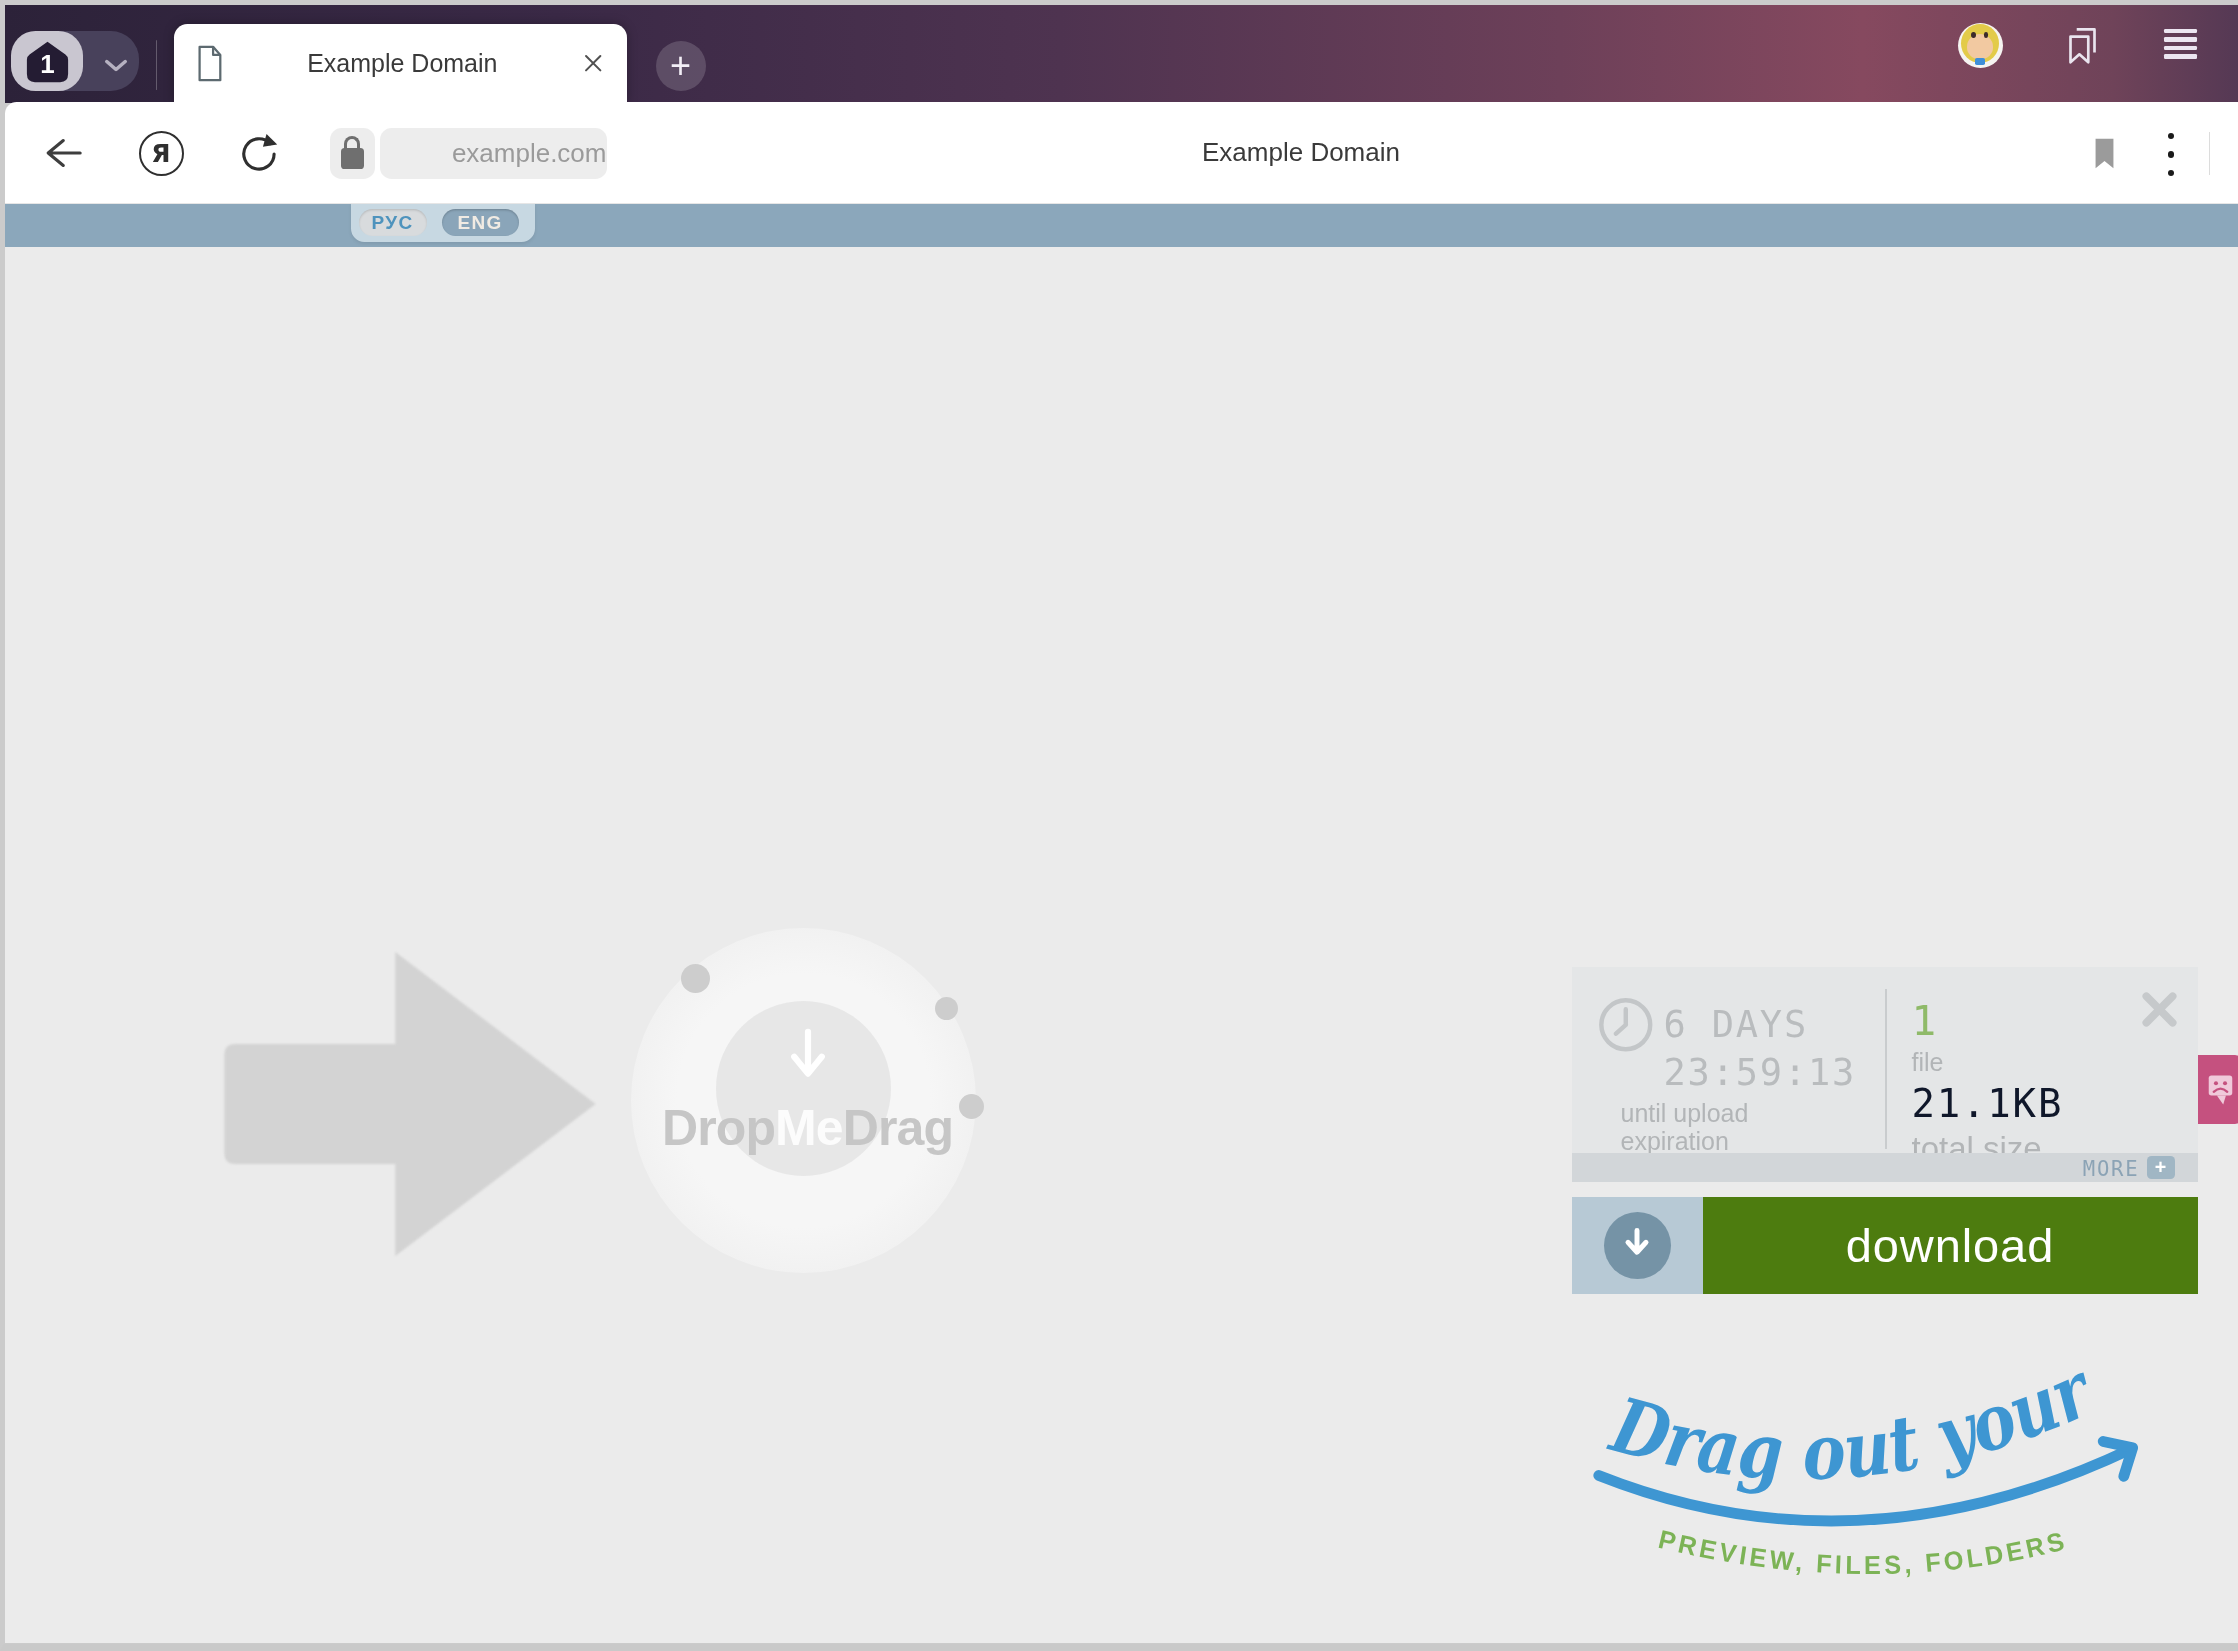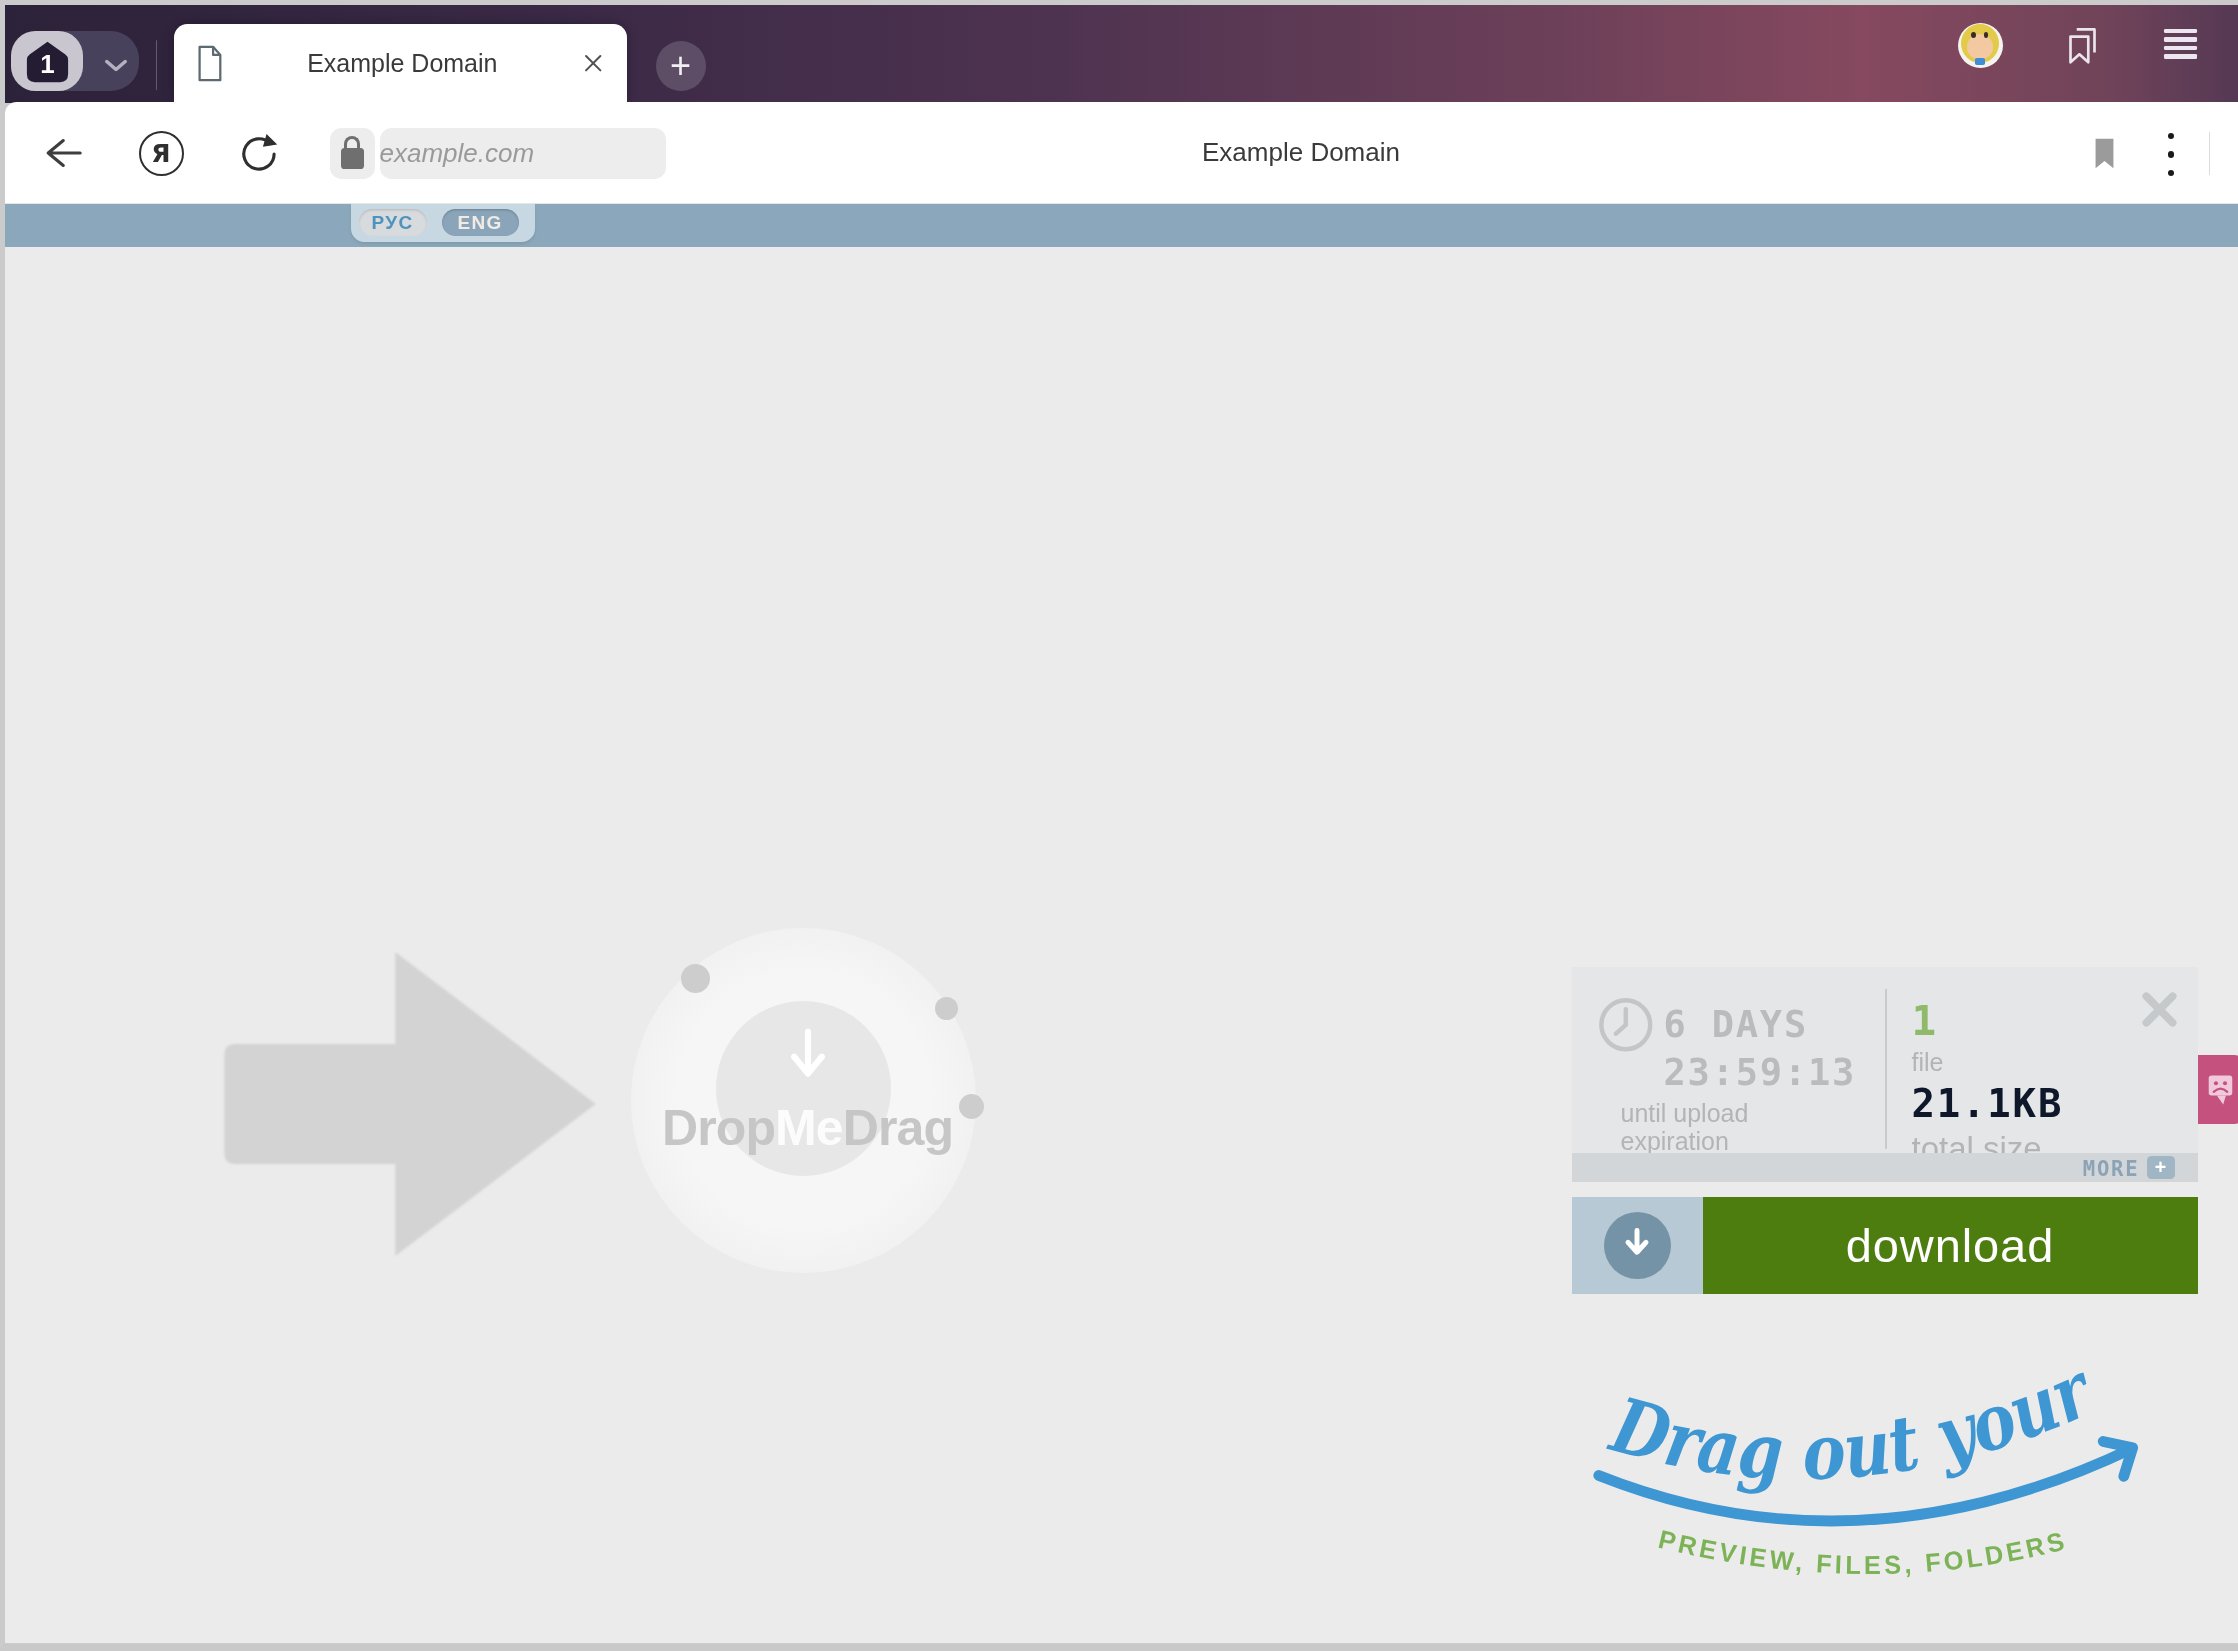--- a/index.html
+++ b/index.html
@@ -32,21 +32,21 @@
 
   
   #toolbar { left:4.5px; top:102px; width:2510px; height:102px; background:#fff; border-radius:11.6px 11.6px 0 0;
              border-bottom:0.9px solid #e6e6e6; z-index:2; }
   .ya-circle { left:134px; top:29px; width:45px; height:45px; border:2.7px solid #2f2f2f; border-radius:50%;
                display:flex; align-items:center; justify-content:center; font-size:25px; color:#2f2f2f; font-weight:600; font-family:"DejaVu Sans", sans-serif; }
   .pill { background:#ededed; border-radius:11.6px; }
   .lock-pill { left:325px; top:25.5px; width:45px; height:51px; }
   .lock-shackle { position:absolute; left:14.8px; top:8px; width:16px; height:14.3px; border:3.6px solid #6f6f6f; border-bottom:none; border-radius:8px 8px 0 0; }
   .lock-body { position:absolute; left:11.2px; top:20.6px; width:23px; height:20.6px; background:#6f6f6f; border-radius:3.6px; }
-  .url-pill { left:375px; top:25.5px; width:286px; height:51px; display:flex; align-items:center; justify-content:flex-start;font-style:italic; }
+  .url-pill { left:375px; top:25.5px; width:227px; height:51px; display:flex; align-items:center; justify-content:flex-end; }
   .url-text { font-size:26px; color:#9a9a9a; }
   .page-title { left:1070px; top:35px; width:453px; text-align:center; font-size:26px; color:#3a3a3a; white-space:nowrap; }
   .kebab { left:2163px; top:31px; width:7.2px; }
   .kebab i { display:block; width:6.3px; height:6.3px; border-radius:50%; background:#1a1a1a; margin-bottom:12px; }
   .tb-div { left:2204px; top:29.6px; width:1.3px; height:43px; background:#dcdcdc; }
 
   
   #content { left:4.5px; top:204px; width:2510px; height:1439px; background:#ebebeb; overflow:hidden; }
   .bluebar { left:0; top:0; width:2486px; height:43px; background:#8ba7bb; }
   .lang-box { left:346px; top:0; width:184px; height:38px; background:#c7d8e2; border-radius:0 0 13.4px 13.4px; box-shadow:0 1.8px 3.6px rgba(0,0,0,.08); }
@@ -58,21 +58,21 @@
   
   .circ { border-radius:50%; }
   .logo-outer { left:626px; top:724px; width:345px; height:345px; background:radial-gradient(circle,#f6f6f6 52%,#f0f0f0 76%,#ebebeb 100%); }
   .logo-inner { left:711px; top:797px; width:175px; height:175px; background:#e1e1e1; opacity:.75; }
   .logo-dot { background:#cdcdcd; }
   .logo-text { left:579px; top:895px; width:448px; text-align:center; font-size:50px; font-weight:bold; letter-spacing:-0.9px; white-space:nowrap; }
   .logo-text .g { color:#c6c6c6; } .logo-text .w { color:#fcfcfc; }
 
   
   .panel { left:1567px; top:763px; width:626px; height:215px; background:#e4e6e7; }
-  .pixel { font-family:"DejaVu Sans Mono", monospace; font-weight:bold; letter-spacing:1.8px; white-space:nowrap; }
+  .pixel { font-family:"DejaVu Sans Mono", monospace; font-weight:normal; letter-spacing:1.8px; white-space:nowrap; }
   .p-days { left:92px; top:36px; font-size:37px; color:#b9bcbe; }
   .p-time { left:92px; top:84px; font-size:37px; color:#b9bcbe; }
   .p-label { left:49px; top:132px; font-size:25px; line-height:28px; color:#b2b5b7; }
   .p-div { left:313px; top:22.4px; width:2.2px; height:160px; background:#c9ccce; }
   .p-count { left:340px; top:29.6px; font-size:41px; color:#8fba69; }
   .p-file { left:340px; top:81px; font-size:25px; color:#b2b5b7; }
   .p-size { left:340px; top:114px; font-size:39px; color:#0f172a; }
   .p-total { left:340px; top:163px; font-size:33px; color:#b2b5b7; }
   .p-strip { left:0; top:186px; width:626px; height:29px; background:#d2d6d9; }
   .p-more { position:absolute; right:58px; top:4px; font-size:20.6px; color:#8ba3b5; }

